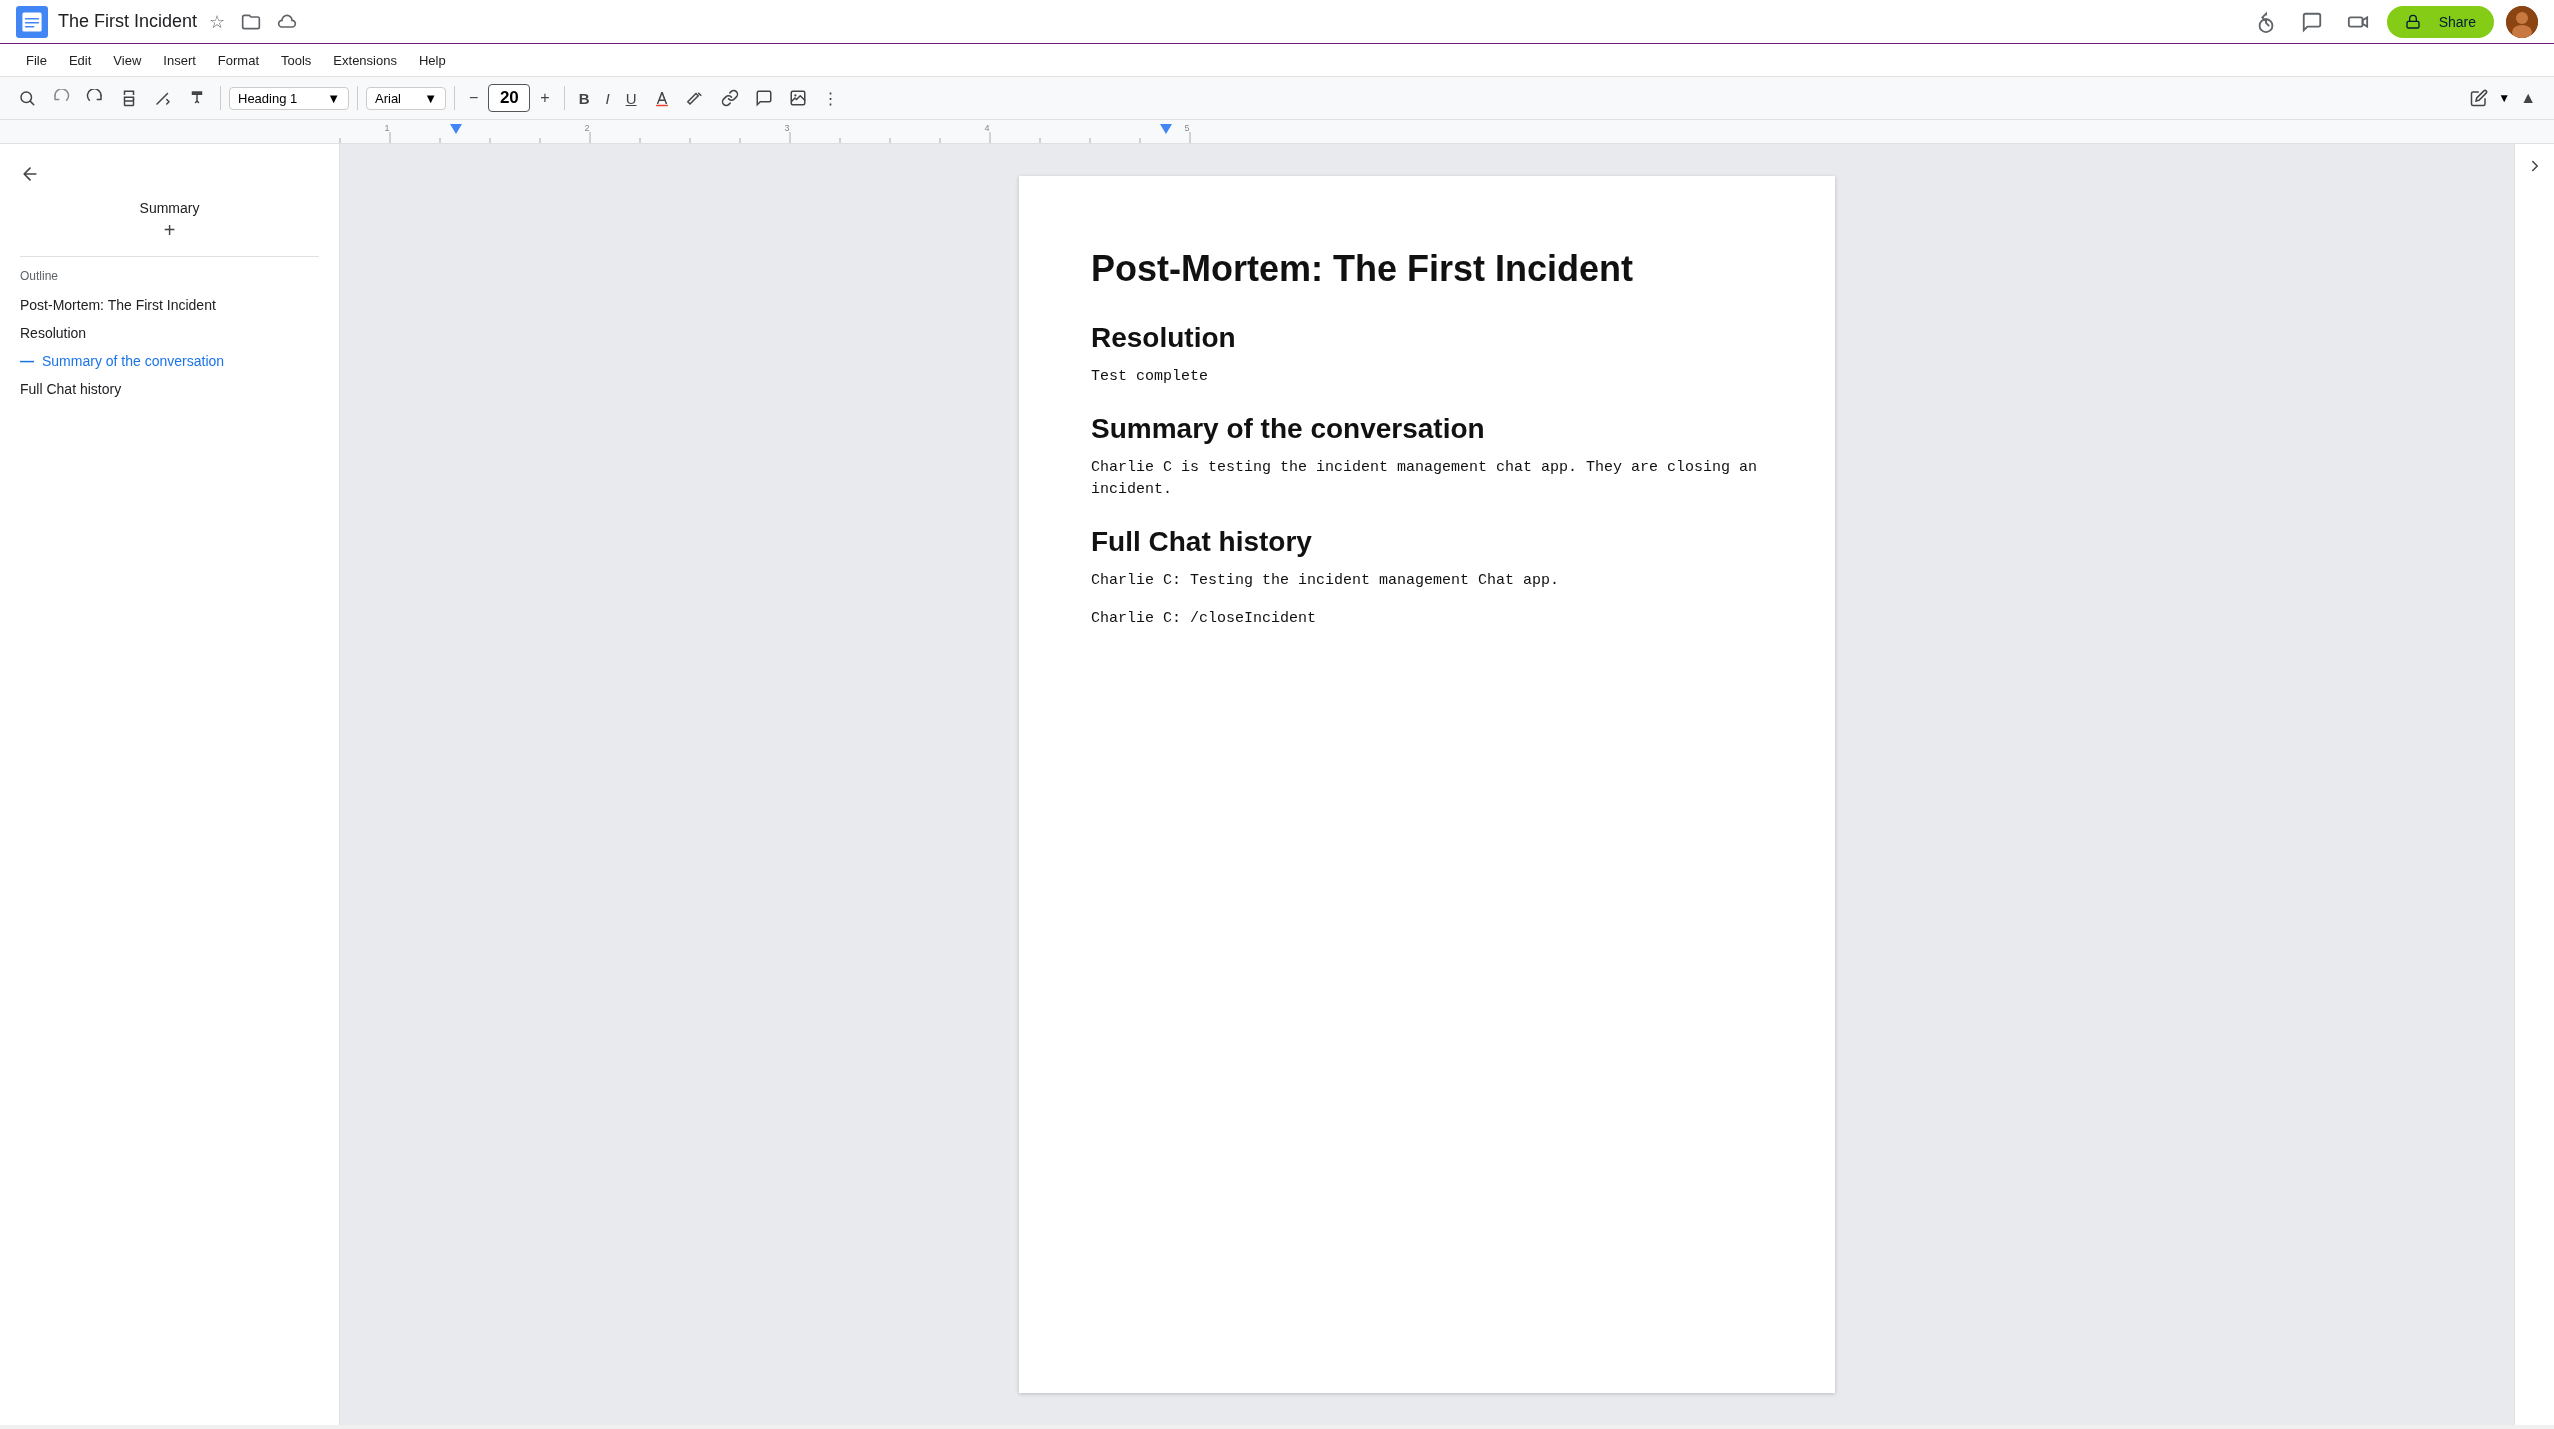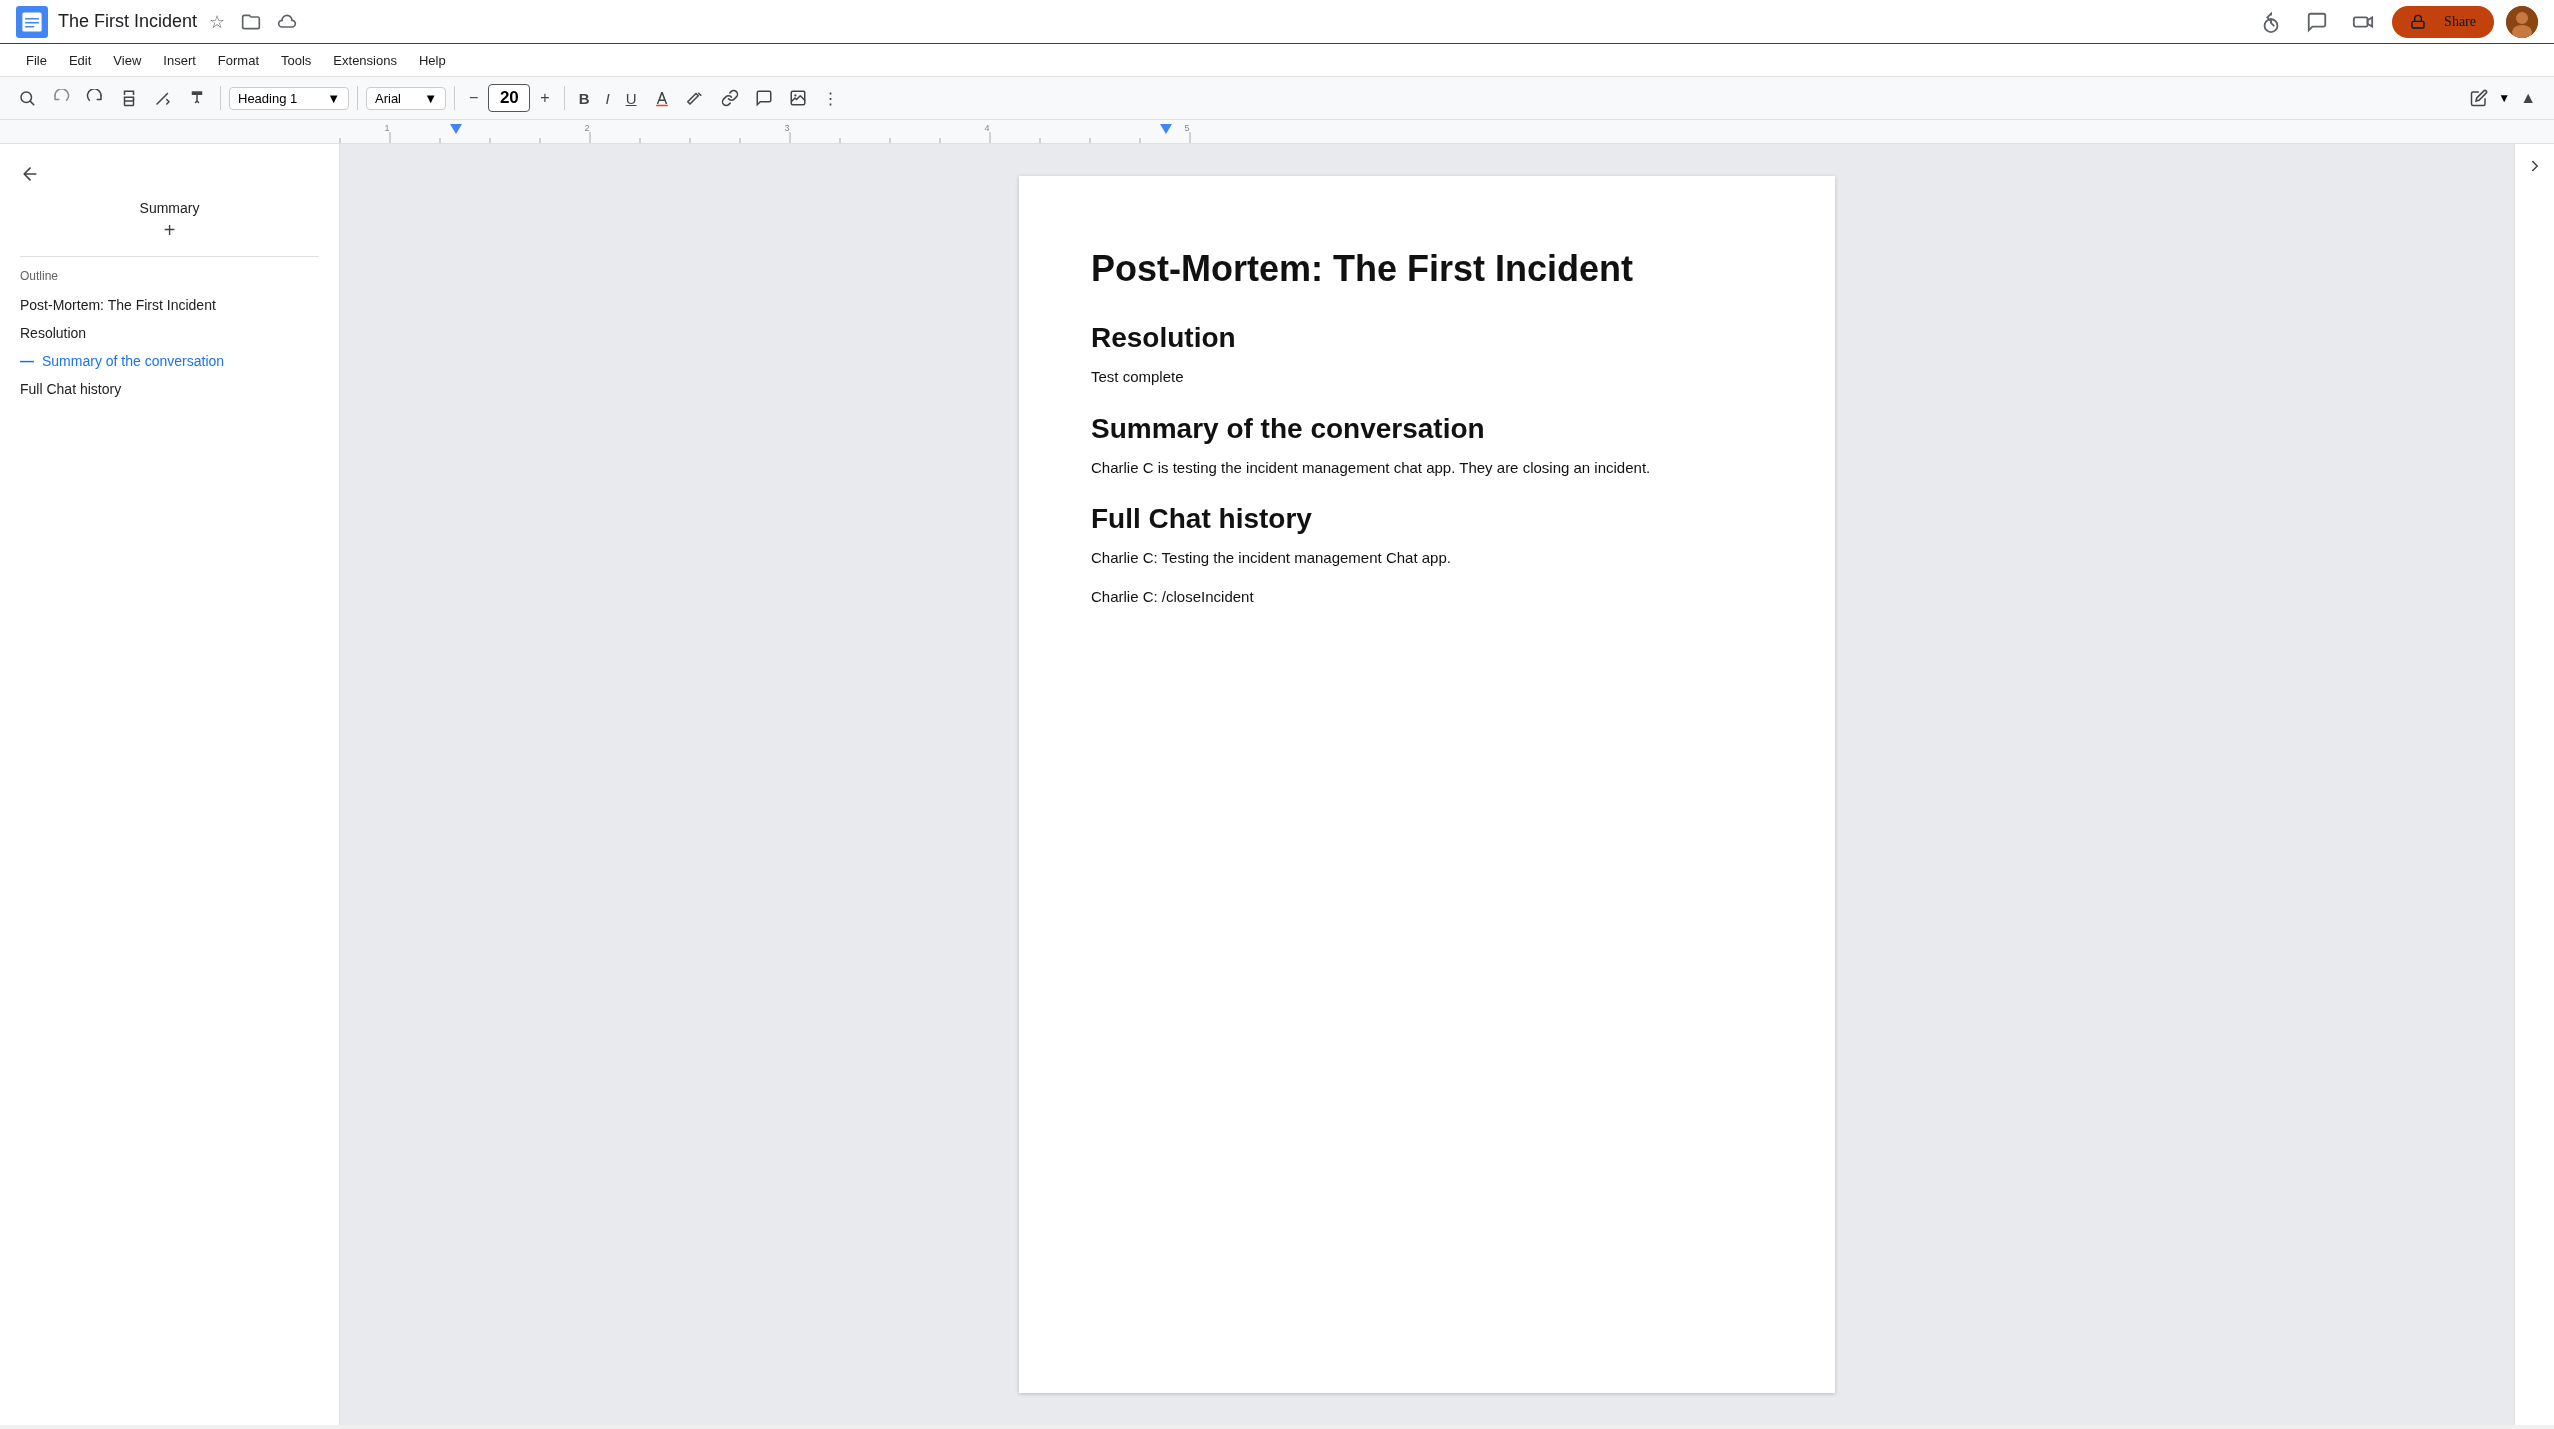--- a/index.html
+++ b/index.html
@@ -28,23 +28,23 @@
       border-radius: 50%; display: flex; align-items: center; justify-content: center;
     }
     .title-bar .top-right {
       display: flex; align-items: center; gap: 12px;
     }
     .title-bar .top-icon-btn {
       cursor: pointer; color: #5f6368; font-size: 20px; padding: 6px;
       border-radius: 50%; display: flex; align-items: center; justify-content: center;
     }
     .share-btn {
-      background: #c2410c; color: #001d35; border: none; border-radius: 20px;
+      background: #84cc16; color: #001d35; border: none; border-radius: 20px;
       padding: 8px 18px; font-size: 14px; font-weight: 500; cursor: pointer;
-      display: flex; align-items: center; gap: 18px; font-family: Liberation Serif, serif;
+      display: flex; align-items: center; gap: 18px;
     }
     .avatar {
       width: 32px; height: 32px; border-radius: 50%; background: #8b4513;
       display: flex; align-items: center; justify-content: center; color: #fff;
       font-size: 14px; font-weight: bold; overflow: hidden;
     }
 
     
     .menu-bar {
       display: flex;
@@ -169,21 +169,21 @@
     }
     .page-title {
       font-size: 36px; font-weight: bold; color: #111;
       margin-bottom: 32px; font-family: Arial, sans-serif;
     }
     .page-heading {
       font-size: 28px; font-weight: bold; color: #111;
       margin-bottom: 12px; margin-top: 24px; font-family: Arial, sans-serif;
     }
     .page-body {
-      font-size: 15px; color: #111; margin-bottom: 16px; font-family: Liberation Sans, sans-serif; line-height: 1.5;
+      font-size: 15px; color: #111; margin-bottom: 16px; font-family: Liberation Mono, monospace; line-height: 1.5;
     }
 
     
     .right-panel {
       width: 40px; background: #fff; border-left: 1px solid #e0e0e0;
       display: flex; flex-direction: column; align-items: center; padding-top: 8px;
     }
 
     
     ::-webkit-scrollbar { width: 8px; height: 8px; }

